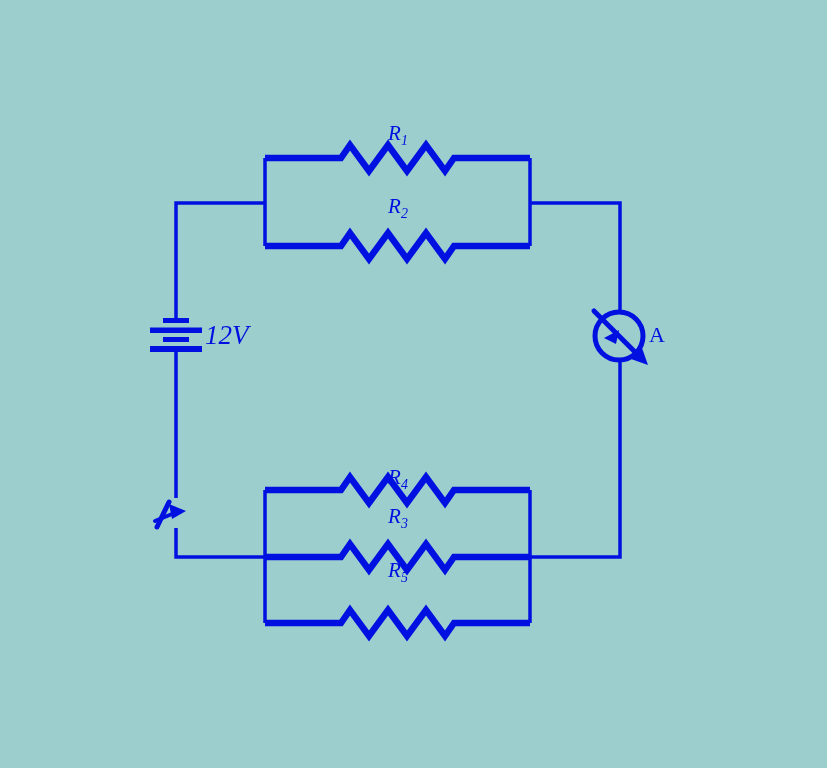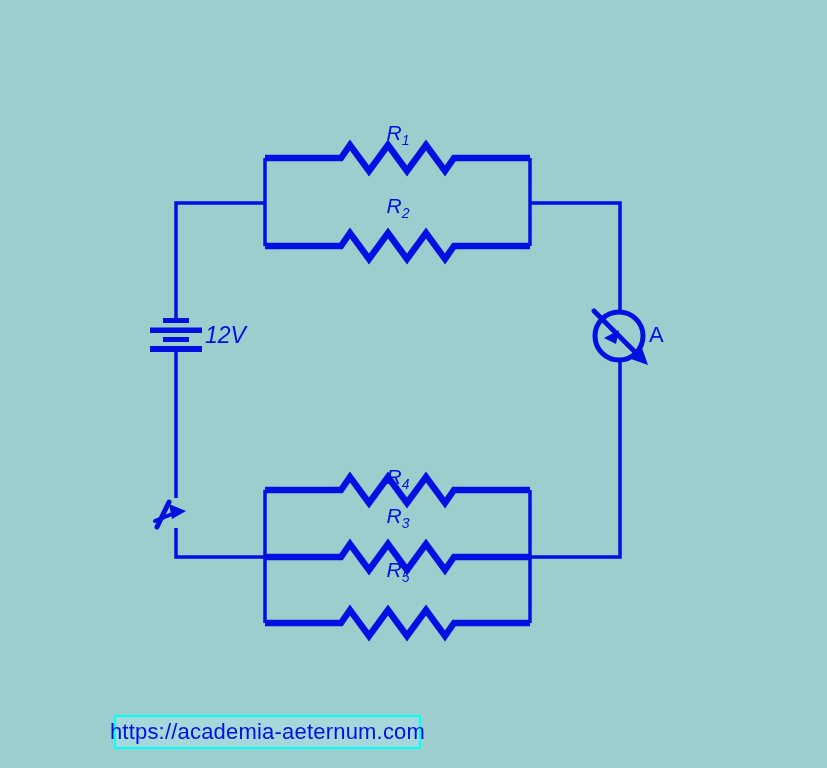--- a/index.html
+++ b/index.html
@@ -8,21 +8,21 @@
     --url-border: #00ffff;
     --url-box-fill: #a4d8da;
   }
   * { box-sizing: border-box; }
   html, body { margin: 0; padding: 0; background: #888; }
   .stage {
     position: relative;
     width: 827px; height: 768px;
     background: var(--page-bg);
     overflow: hidden;
-    font-family: Liberation Sans, sans-serif;
+    font-family: Liberation Serif, serif;
   }
   svg.circuit { position: absolute; left: 0; top: 0; }
   .wire  { fill: none; stroke: var(--circuit); stroke-width: 3.5; stroke-linecap: butt; }
   .res   { fill: none; stroke: var(--circuit); stroke-width: 6.5; stroke-linejoin: miter; }
   .plate { fill: var(--circuit); stroke: none; }
   .needle { fill: none; stroke: var(--circuit); stroke-width: 5; stroke-linecap: round; }
   .ring  { fill: none; stroke: var(--circuit); stroke-width: 5; }
   .solid { fill: var(--circuit); stroke: none; }
   .lever { fill: none; stroke: var(--circuit); stroke-width: 5; stroke-linecap: round; }
   .lever-thin { fill: none; stroke: var(--circuit); stroke-width: 4; stroke-linecap: round; }
@@ -32,21 +32,21 @@
     text-align: center;
     color: var(--circuit);
     font-style: italic;
     font-size: 21px; line-height: 24px;
     user-select: none;
   }
   .rlabel sub { font-size: 14px; font-style: italic; line-height: 0; }
   .batt-label {
     position: absolute; left: 205px; top: 322px;
     color: var(--circuit); font-style: italic;
-    font-size: 23px; line-height: 26px;
+    font-size: 27px; line-height: 26px;
   }
   .amm-label {
     position: absolute; left: 649px; top: 322px;
     color: var(--circuit);
     font-size: 22px; line-height: 26px;
   }
   .url-box {
     position: absolute; left: 114px; top: 715px;
     width: 307px; height: 34px;
     border: 2px solid var(--url-border);
@@ -118,17 +118,14 @@
   <div class="rlabel" style="top:465px"><span>R</span><sub>4</sub></div>
 
   <div class="rlabel" style="top:504px"><span>R</span><sub>3</sub></div>
 
   <div class="rlabel" style="top:558px"><span>R</span><sub>5</sub></div>
 
   <div class="batt-label">12V</div>
 
   <div class="amm-label">A</div>
 
-  <div class="url-box">
-    <span class="url-text">https://academia-aeternum.com</span>
-  </div>
 
 </div>
 
 </body></html>

